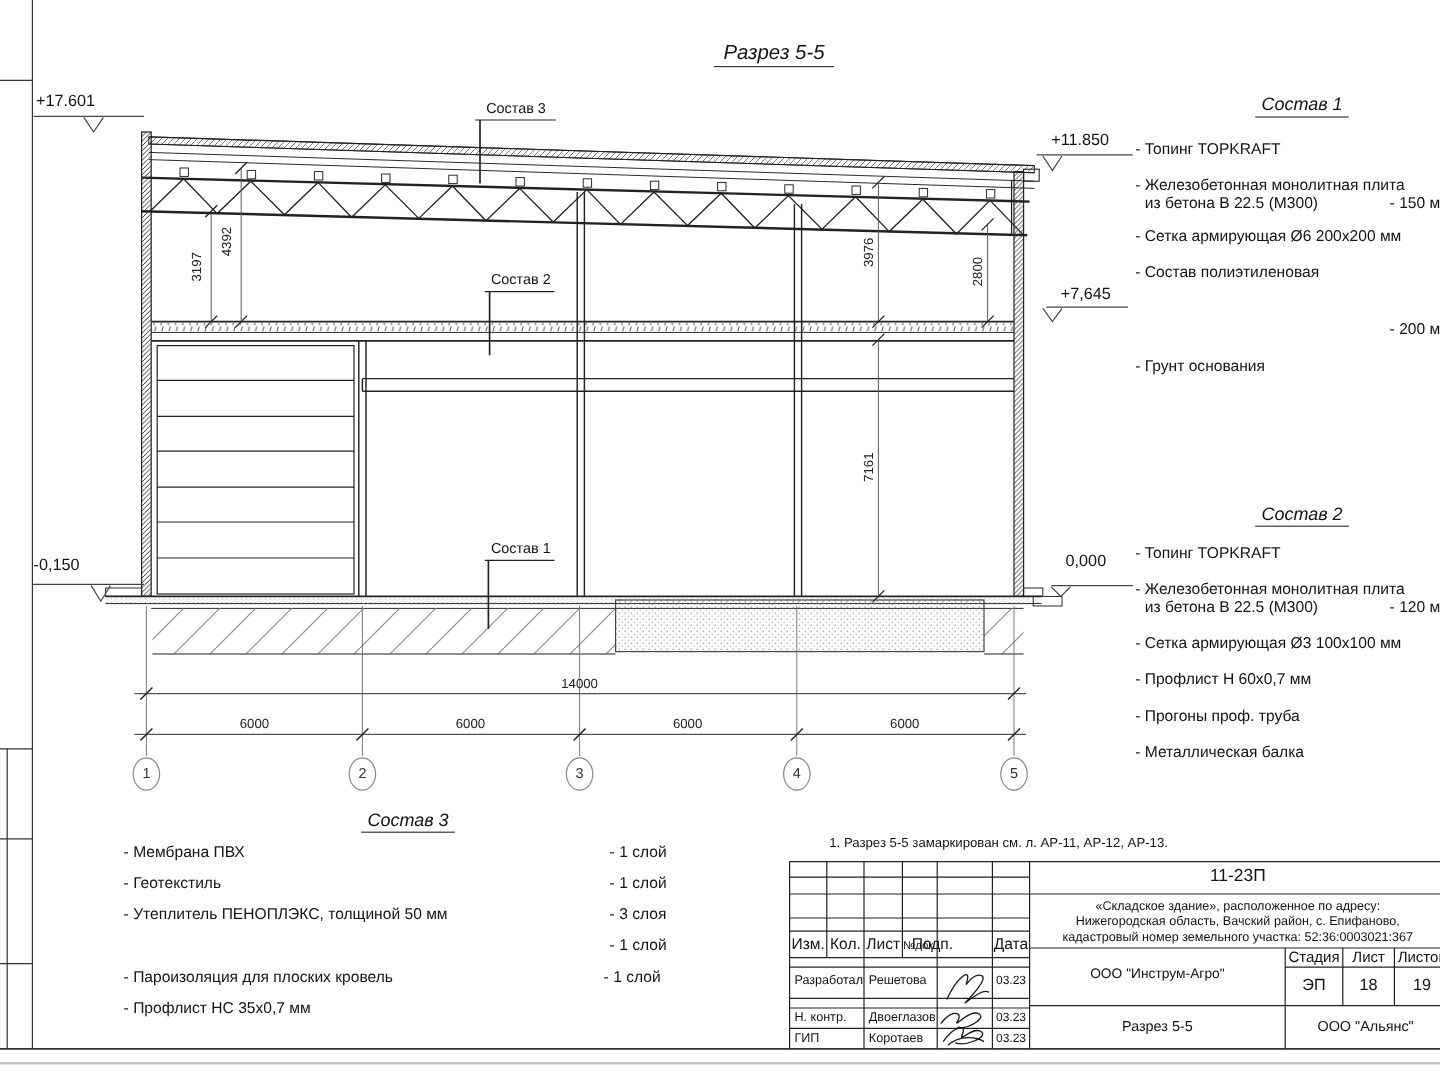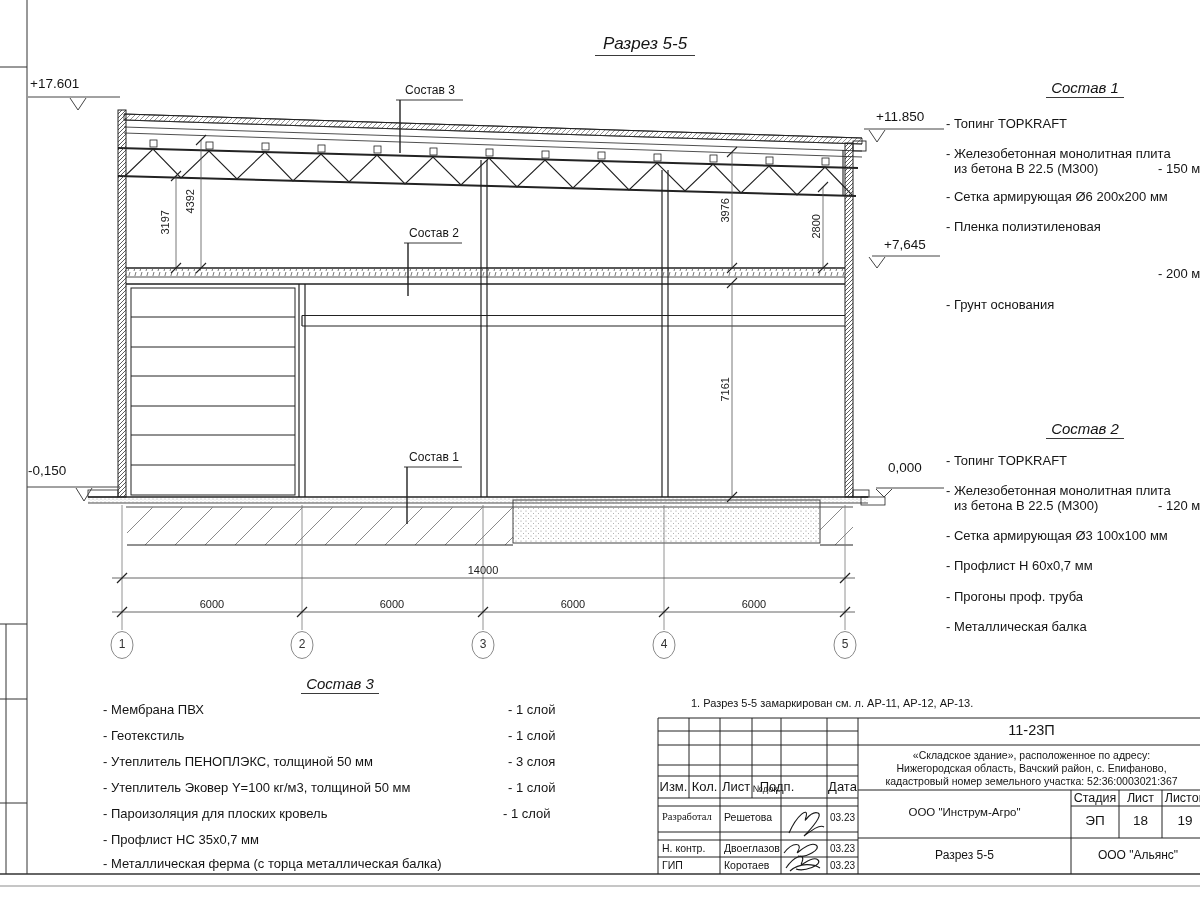--- a/index.html
+++ b/index.html
@@ -284,21 +284,21 @@
 <div class="t c gnum" style="left:834px;top:638px;width:22px;">5</div>
 
 <div class="t c" style="left:1000px;top:79px;width:170px;"><span class="hd">Состав 1</span></div>
 <div class="t item" style="left:946px;top:117px;">- Топинг TOPKRAFT</div>
 <div class="t item" style="left:946px;top:147px;">
   <div>- Железобетонная  монолитная плита</div>
   <div class="l2">из бетона  В 22.5 (М300)</div>
 </div>
 <div class="t val" style="left:1158px;top:162px;">- 150 мм</div>
 <div class="t item" style="left:946px;top:190px;">- Сетка армирующая Ø6 200х200 мм</div>
-<div class="t item" style="left:946px;top:220px;">- Пленка полиэтиленовая</div>
+<div class="t item" style="left:946px;top:220px;">- Состав полиэтиленовая</div>
 <div class="t val" style="left:1158px;top:267px;">- 200 мм</div>
 <div class="t item" style="left:946px;top:298px;">- Грунт основания</div>
 
 <div class="t c" style="left:1000px;top:420px;width:170px;"><span class="hd">Состав 2</span></div>
 <div class="t item" style="left:946px;top:454px;">- Топинг TOPKRAFT</div>
 <div class="t item" style="left:946px;top:484px;">
   <div>- Железобетонная  монолитная плита</div>
   <div class="l2">из бетона  В 22.5 (М300)</div>
 </div>
 <div class="t val" style="left:1158px;top:499px;">- 120 мм</div>
@@ -307,37 +307,35 @@
 <div class="t item" style="left:946px;top:590px;">- Прогоны проф. труба</div>
 <div class="t item" style="left:946px;top:620px;">- Металлическая балка</div>
 
 <div class="t c" style="left:250px;top:675px;width:180px;"><span class="hd">Состав 3</span></div>
 <div class="t item" style="left:103px;top:703px;">- Мембрана ПВХ</div>
 <div class="t val" style="left:508px;top:703px;">- 1 слой</div>
 <div class="t item" style="left:103px;top:729px;">- Геотекстиль</div>
 <div class="t val" style="left:508px;top:729px;">- 1 слой</div>
 <div class="t item" style="left:103px;top:755px;">- Утеплитель ПЕНОПЛЭКС, толщиной 50 мм</div>
 <div class="t val" style="left:508px;top:755px;">- 3 слоя</div>
-<div class="t item" style="left:103px;top:781px;">- Утеплитель Эковер Y=100 кг/м3, толщиной 50 мм</div>
 <div class="t val" style="left:508px;top:781px;">- 1 слой</div>
 <div class="t item" style="left:103px;top:807px;">- Пароизоляция для плоских кровель</div>
 <div class="t val" style="left:503px;top:807px;">- 1 слой</div>
 <div class="t item" style="left:103px;top:833px;">- Профлист НС 35х0,7 мм</div>
-<div class="t item" style="left:103px;top:857px;">- Металлическая ферма (с торца металлическая балка)</div>
 
 <div class="t note" style="left:691px;top:697px;">1. Разрез 5-5 замаркирован см. л. АР-11, АР-12, АР-13.</div>
 
 <div class="t c tbh" style="left:658px;top:780px;width:31px;">Изм.</div>
 <div class="t c tbh" style="left:689px;top:780px;width:31px;">Кол.</div>
 <div class="t c tbh" style="left:720px;top:780px;width:32px;">Лист</div>
 <div class="t c tbh-s" style="left:752px;top:784px;width:29px;">№док.</div>
 <div class="t c tbh" style="left:754px;top:780px;width:46px;">Подп.</div>
 <div class="t c tbh" style="left:827px;top:780px;width:31px;">Дата</div>
 
-<div class="t tbr" style="left:662px;top:811px;font-family:Liberation Serif, serif;">Разработал</div>
+<div class="t tbr" style="left:662px;top:811px;">Разработал</div>
 <div class="t tbr" style="left:724px;top:811px;">Решетова</div>
 <div class="t c tbd" style="left:827px;top:812px;width:31px;">03.23</div>
 
 <div class="t tbr" style="left:662px;top:842px;text-align:right;">Н. контр.</div>
 <div class="t tbr" style="left:724px;top:842px;">Двоеглазов</div>
 <div class="t c tbd" style="left:827px;top:843px;width:31px;">03.23</div>
 
 <div class="t tbr" style="left:662px;top:859px;">ГИП</div>
 <div class="t tbr" style="left:724px;top:859px;">Коротаев</div>
 <div class="t c tbd" style="left:827px;top:860px;width:31px;">03.23</div>

